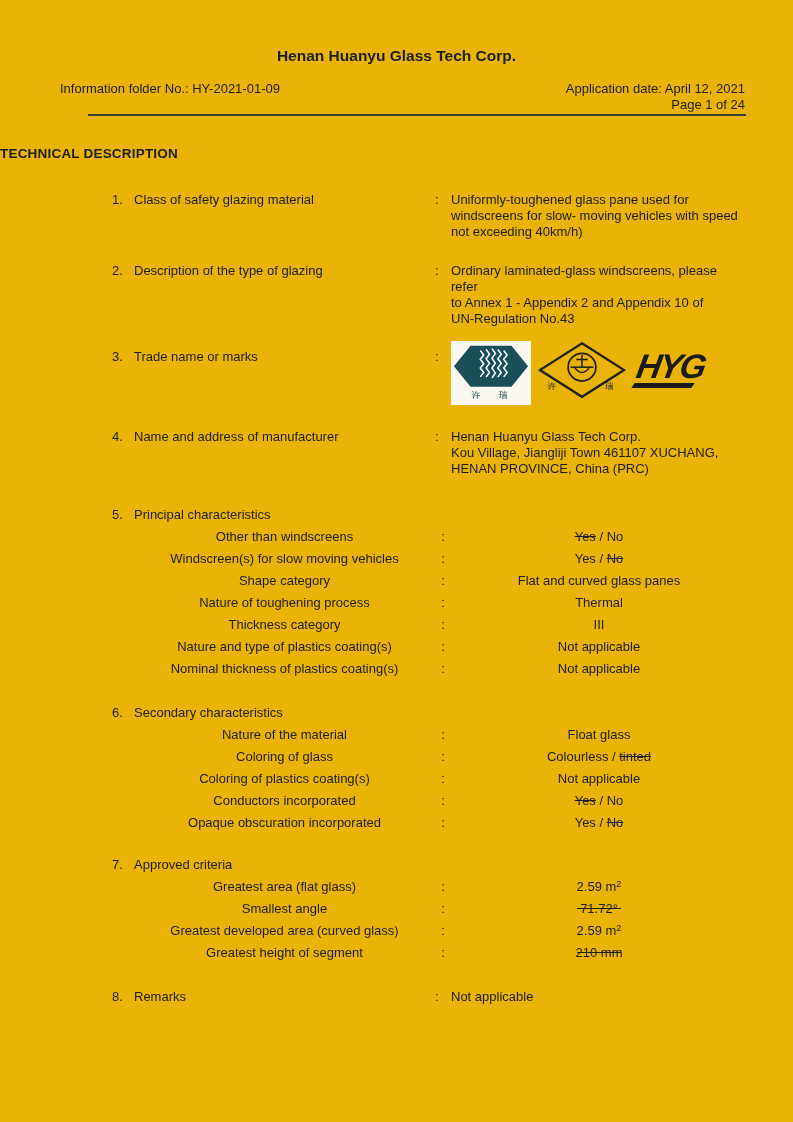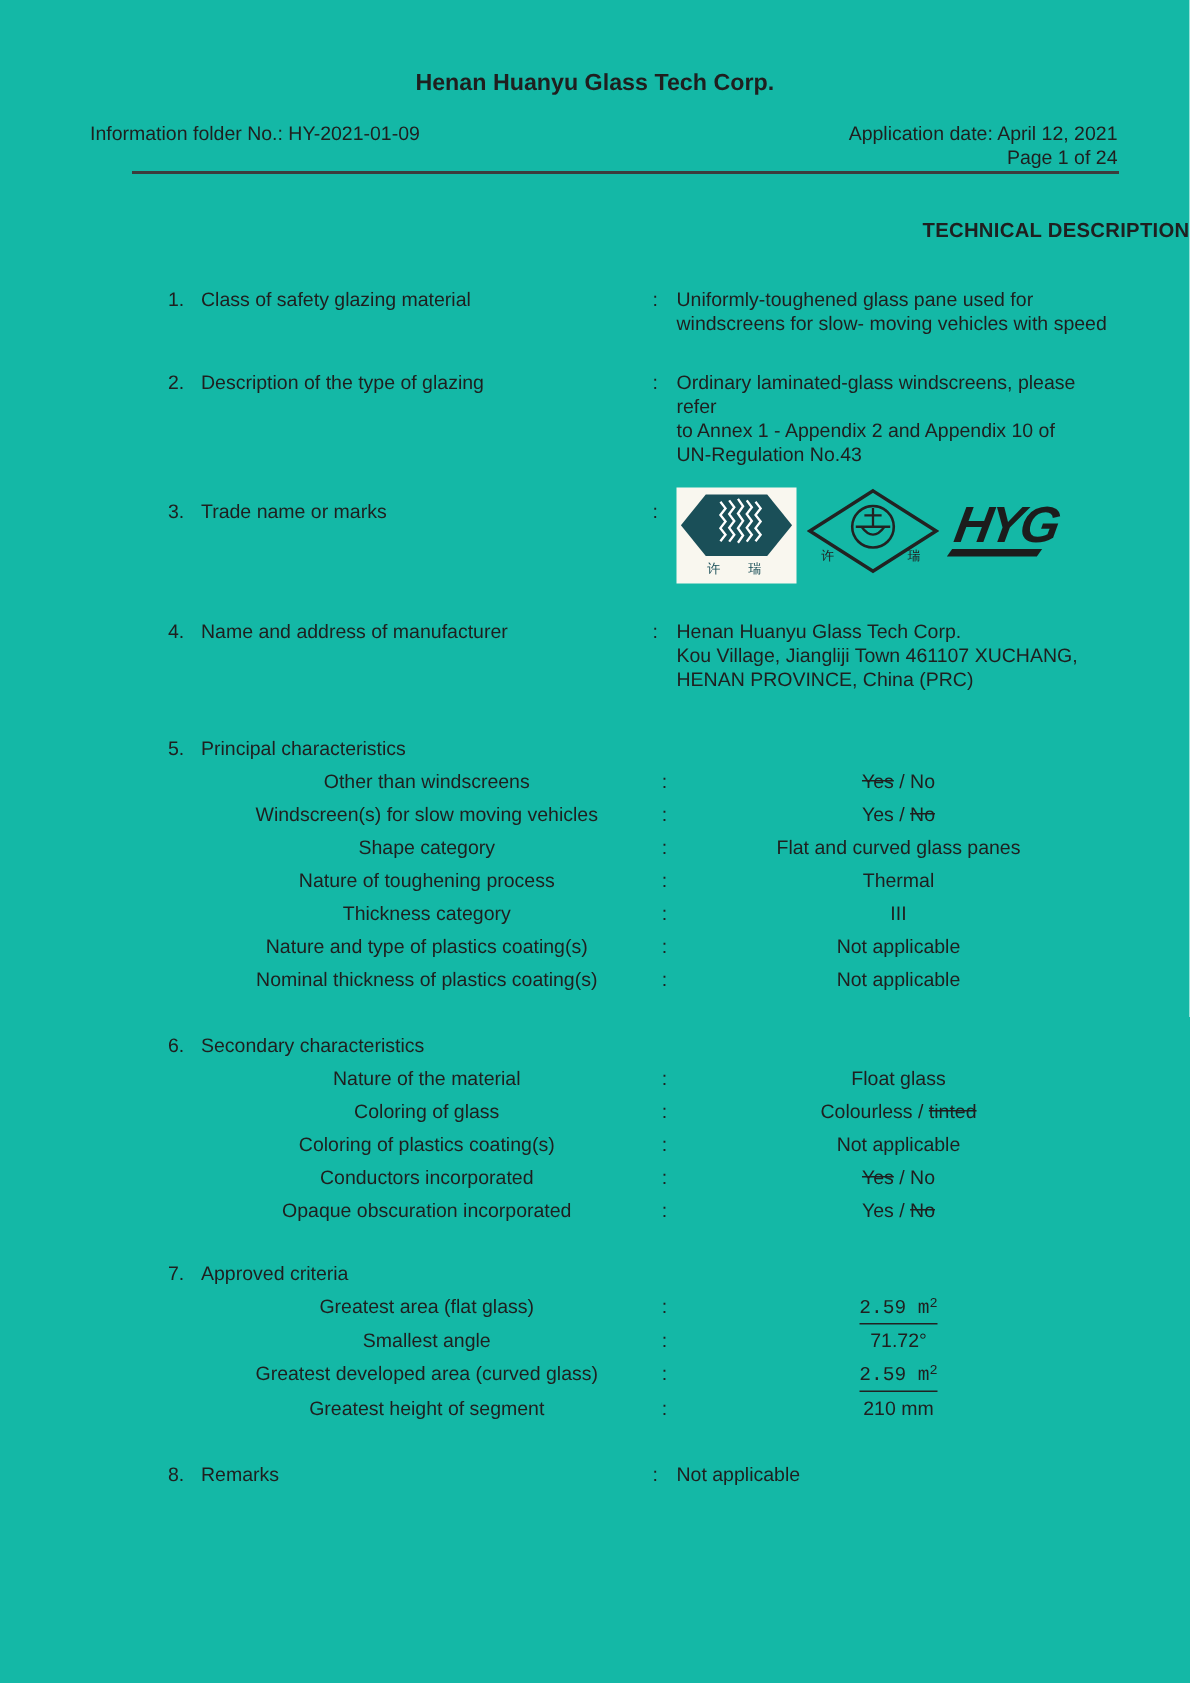--- a/index.html
+++ b/index.html
@@ -1,20 +1,20 @@
 <!DOCTYPE html>
 <html><head>
 <meta charset="utf-8">
 <style>
   html, body { margin: 0; padding: 0; background: #ffffff; }
   .page {
     position: relative;
     width: 793px;
     height: 1122px;
-    background: #14b8a6;
+    background: #eab308;
     font-family: "Liberation Sans", sans-serif;
     font-size: 13px;
     line-height: 16px;
     color: #1f1f1f;
     overflow: hidden;
     box-sizing: border-box;
   }
   .company {
     padding-top: 47px;
     text-align: center;
@@ -31,21 +31,21 @@
     margin-right: 48px;
     text-align: right;
   }
   .rule {
     margin: 1px 47px 0 88px;
     border-top: 2px solid #3c3c3c;
     height: 0;
   }
   .doc-title {
     margin-top: 30px;
-    text-align: right;
+    text-align: left;
     font-weight: bold;
     font-size: 13.5px;
     letter-spacing: 0.2px;
   }
   #items { margin-top: 0; }
   .item { margin: 0 46px 0 112px; }
   #items .item:nth-of-type(1) { margin-top: 30px; }
   #items .item:nth-of-type(2) { margin-top: 23px; }
   #items .item:nth-of-type(3) { margin-top: 22px; }
   #items .item:nth-of-type(4) { margin-top: 24px; }
@@ -58,21 +58,21 @@
     grid-template-columns: 22px 301px 16px 1fr;
     align-items: start;
   }
   .row.sub { margin-top: 6px; text-align: center; }
   .num { }
   .label { }
   .colon { }
   .value { }
   .vline { }
   .strike { text-decoration: line-through; }
-  .ug { border-bottom: 1.3px solid #222; padding-bottom: 3px; font-family: Liberation Mono, monospace; }
+  .ug { border-bottom: 1.3px solid #222; padding-bottom: 14px; }
   .sup { font-size: 9px; vertical-align: 4px; line-height: 0; }
   
   .logos-cell { margin-top: -8px; }
   .logos { display: flex; align-items: flex-start; gap: 7px; }
   .logo-hexwrap { background: #f9f7ef; padding: 2px 1px 0 1px; }
   .logo-hyg { margin-left: 4px; margin-top: 10px; }
   .hyg-text {
     display: inline-block;
     font-family: "Liberation Sans", sans-serif;
     font-weight: 900;
@@ -111,20 +111,21 @@
 
   <div id="items">
       <div class="item">
         <div class="row">
           <span class="num">1.</span>
           <span class="label">Class of safety glazing material</span>
           <span class="colon">:</span>
           <div class="value">
             <div class="vline"><span>Uniformly-toughened glass pane used for</span></div>
             <div class="vline"><span>windscreens for slow- moving vehicles with speed</span></div>
+            <div class="vline"><span>not exceeding 40km/h)</span></div>
           </div>
         </div>
       </div>
       <div class="item">
         <div class="row">
           <span class="num">2.</span>
           <span class="label">Description of the type of glazing</span>
           <span class="colon">:</span>
           <div class="value">
             <div class="vline"><span>Ordinary laminated-glass windscreens, please refer</span></div>

